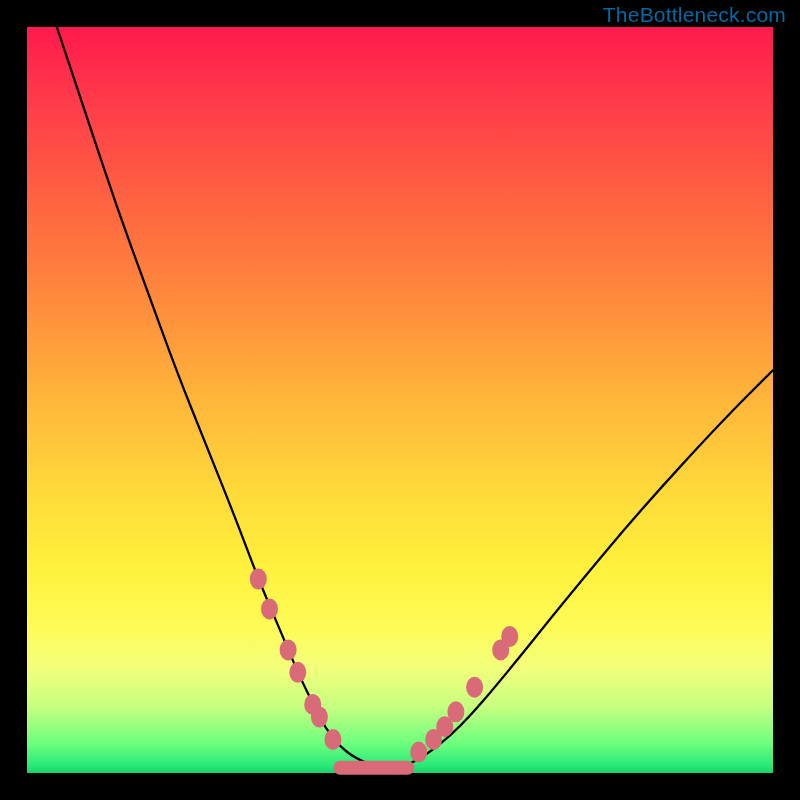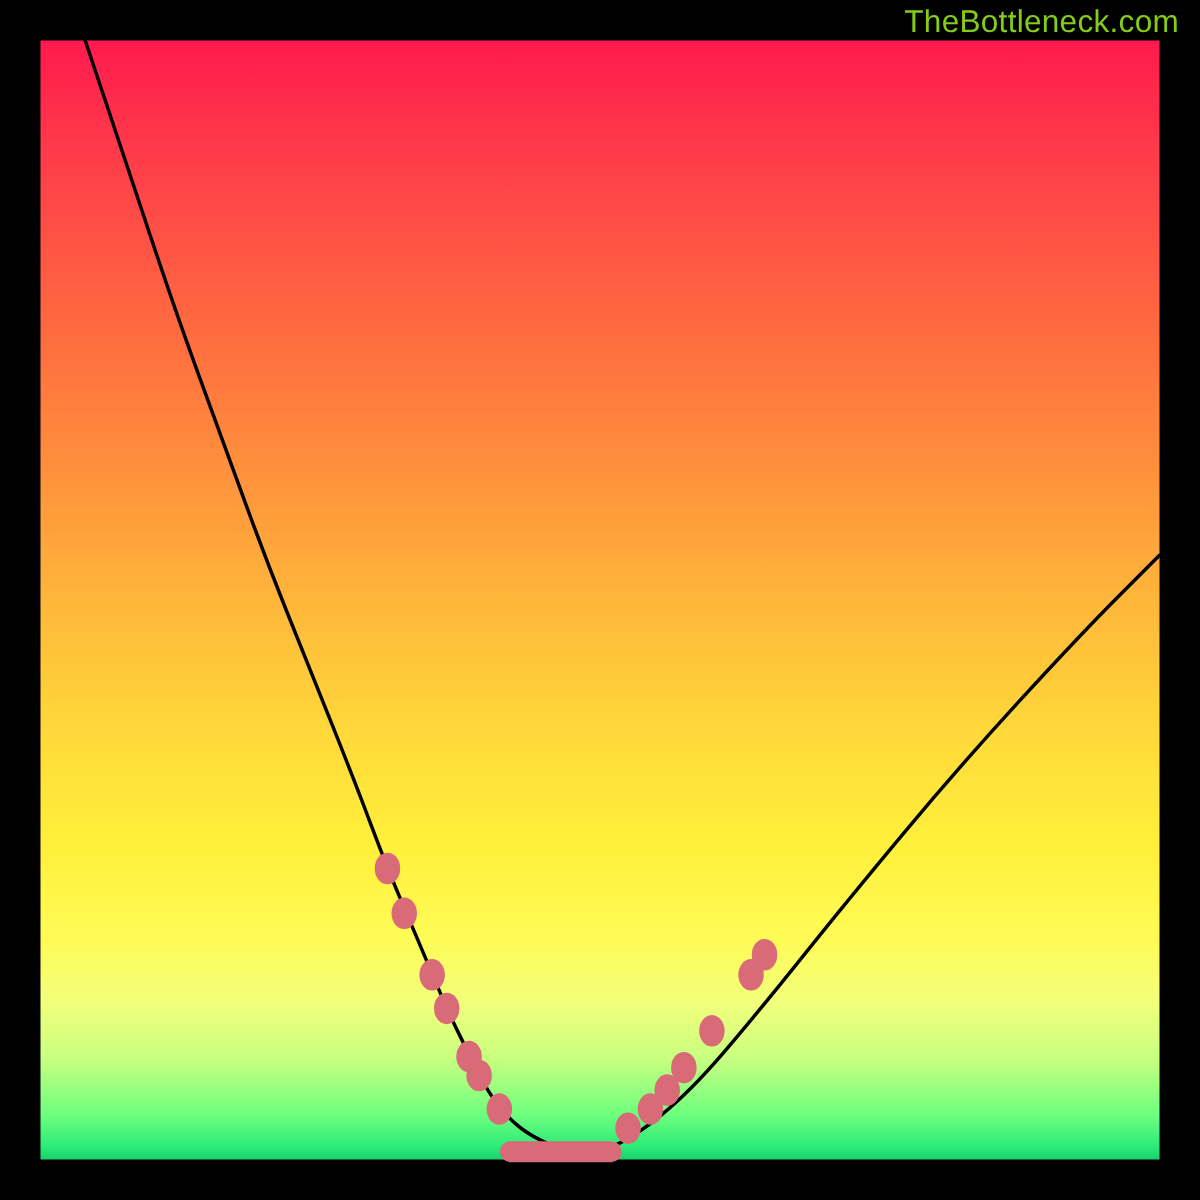--- a/index.html
+++ b/index.html
@@ -40,21 +40,21 @@
       #c8ff80 91%,
       #6eff7e 96%,
       #29e978 99%,
       #18d26b 100%
     );
   }
   .watermark {
     position: absolute;
     top: 3px;
     right: 14px;
-    color: #84cc16;
+    color: #0369a1;
     font-size: 21px;
     font-weight: 400;
     letter-spacing: 0.2px;
   }
   svg.curve {
     position: absolute;
     left: 0;
     top: 0;
     width: 746px;
     height: 746px;

